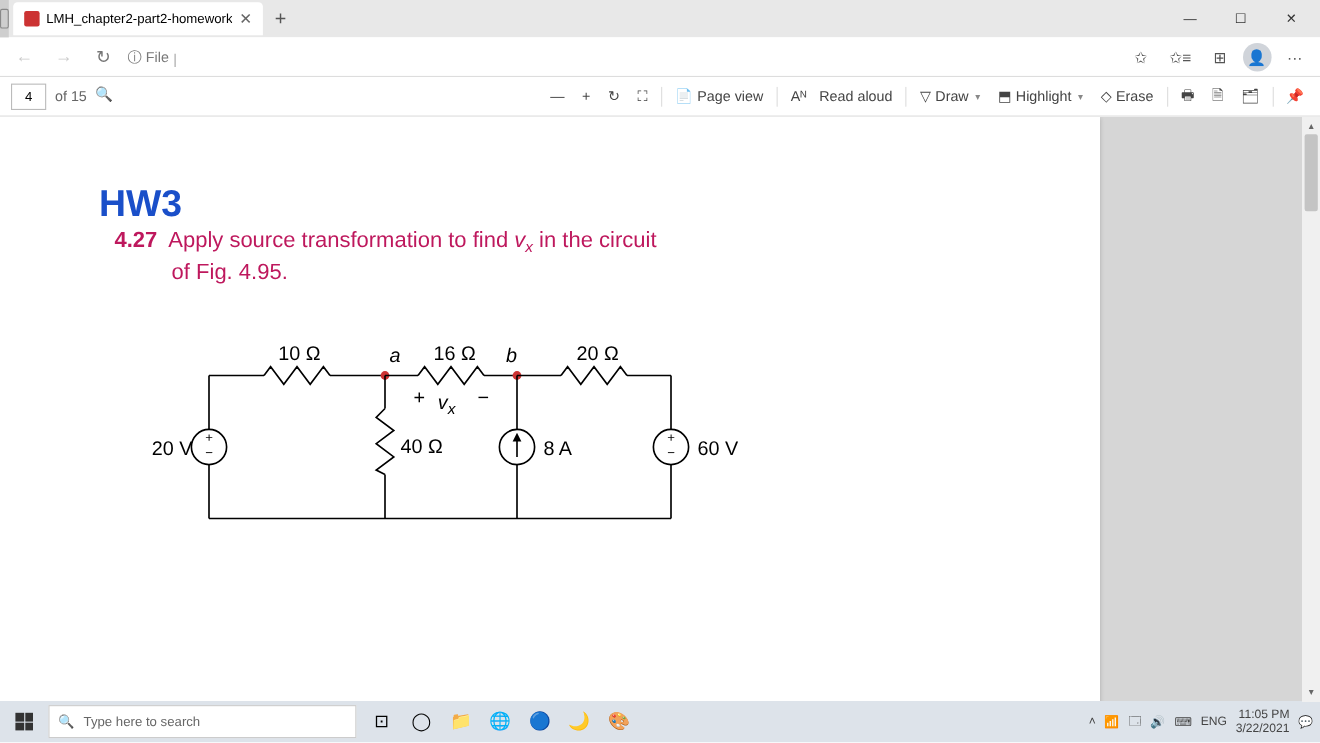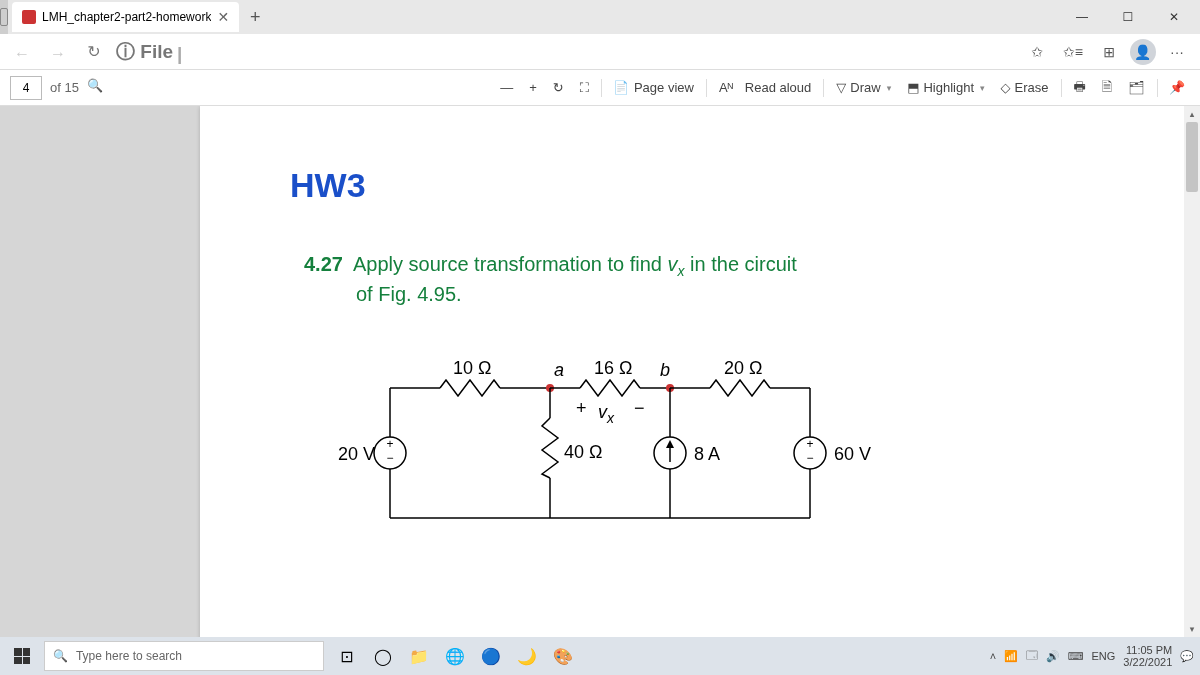--- a/index.html
+++ b/index.html
@@ -13,42 +13,42 @@
 .pdf-ic{width:14px;height:14px;background:#c33;border-radius:2px;}
 .tab-title{white-space:nowrap;overflow:hidden;text-overflow:ellipsis;flex:1;}
 .tab-x{color:#666;font-size:14px;cursor:pointer;}
 .newtab{width:28px;height:28px;display:flex;align-items:center;justify-content:center;color:#555;font-size:18px;cursor:pointer;margin-left:2px;}
 .winctrl{margin-left:auto;display:flex;gap:2px;padding-right:4px;}
 .winbtn{width:44px;height:30px;display:flex;align-items:center;justify-content:center;color:#333;font-size:12px;}
 
 .addrbar{height:36px;background:#fff;border-bottom:1px solid #ddd;display:flex;align-items:center;padding:0 8px;gap:8px;}
 .navbtn{width:28px;height:28px;display:flex;align-items:center;justify-content:center;color:#777;font-size:16px;border-radius:4px;}
 .navbtn.dis{color:#ccc;}
-.addr{flex:1;display:flex;align-items:flex-end;font-size:19px;color:#444;gap:4px;font-weight:bold;}
+.addr{flex:1;display:flex;align-items:flex-end;font-size:13px;color:#444;gap:4px;}
 .file-pill{color:#777;}
 .addr-sep{color:#aaa;}
 .rightico{display:flex;gap:6px;align-items:center;}
 .ico{width:30px;height:30px;display:flex;align-items:center;justify-content:center;color:#555;font-size:14px;border-radius:4px;}
 .avatar{width:26px;height:26px;border-radius:50%;background:#d0d4da;display:flex;align-items:center;justify-content:center;font-size:14px;}
 
 
 .pdftool{height:36px;border-bottom:1px solid #ddd;display:flex;align-items:center;padding:0 6px;font-size:13px;color:#444;background:#fff;}
 .pagebox{width:32px;height:24px;border:1px solid #bbb;text-align:center;font-size:12px;margin:0 4px;}
 .of{margin-left:4px;margin-right:8px;color:#666;}
 .srch{width:20px;height:20px;color:#666;}
 .pdftool .spacer{flex:1;}
 .tbtn{display:flex;align-items:center;gap:4px;padding:0 8px;height:28px;border-radius:3px;}
 .sep{width:1px;height:18px;background:#ddd;margin:0 4px;}
 .chev{font-size:9px;color:#888;margin-left:2px;}
 
 
-.content{position:absolute;top:106px;left:0;right:0;bottom:38px;background:#d6d6d6;display:flex;justify-content:flex-end;overflow:auto;padding-left:40px;}
+.content{position:absolute;top:106px;left:0;right:0;bottom:38px;background:#d6d6d6;display:flex;justify-content:flex-start;overflow:auto;}
 .page{width:1000px;background:#fff;margin-top:0;box-shadow:0 1px 4px rgba(0,0,0,.2);padding:60px 90px;position:relative;min-height:560px;}
 .hw{color:#1a4fc9;font-weight:bold;font-size:34px;font-family:Arial;}
-.prob{margin-top:46px;margin-left:14px;font-family:"Times New Roman",serif;font-size:20px;color:#15803d;line-height:1.35;max-width:600px;}
+.prob{margin-left:14px;font-family:"Times New Roman",serif;font-size:20px;color:#be185d;line-height:1.35;max-width:600px;}
 .prob .num{font-weight:bold;margin-right:10px;}
 .prob em{font-style:italic;}
 .sub{font-size:14px;vertical-align:sub;font-style:italic;}
 
 
 .circ{position:relative;margin:40px 0 0 50px;width:520px;height:200px;font-family:"Times New Roman",serif;font-size:18px;}
 .lbl{position:absolute;white-space:nowrap;}
 
 
 .scroll{position:absolute;right:0;top:106px;bottom:38px;width:16px;background:#f0f0f0;}

